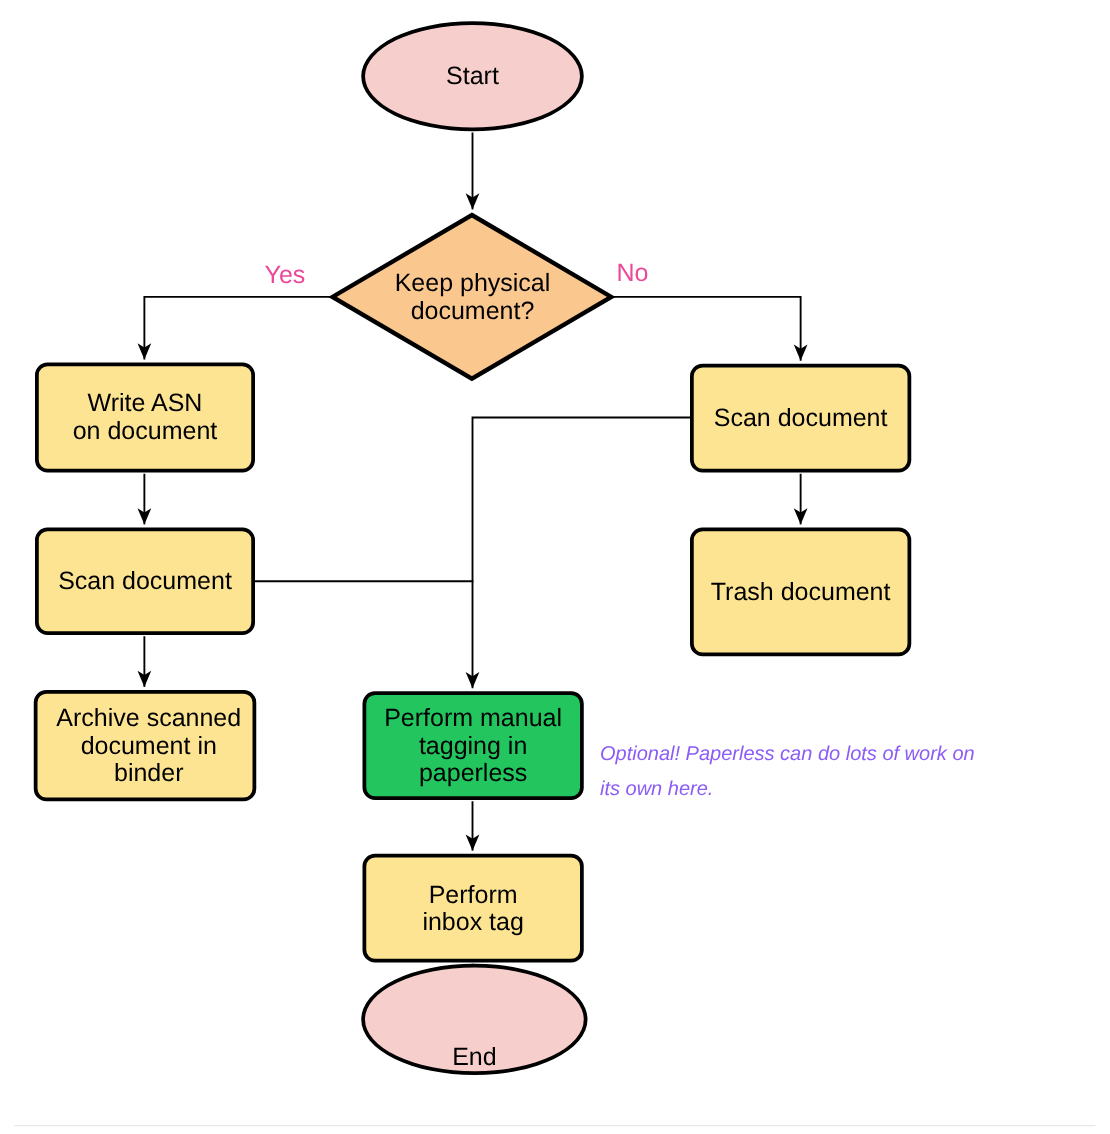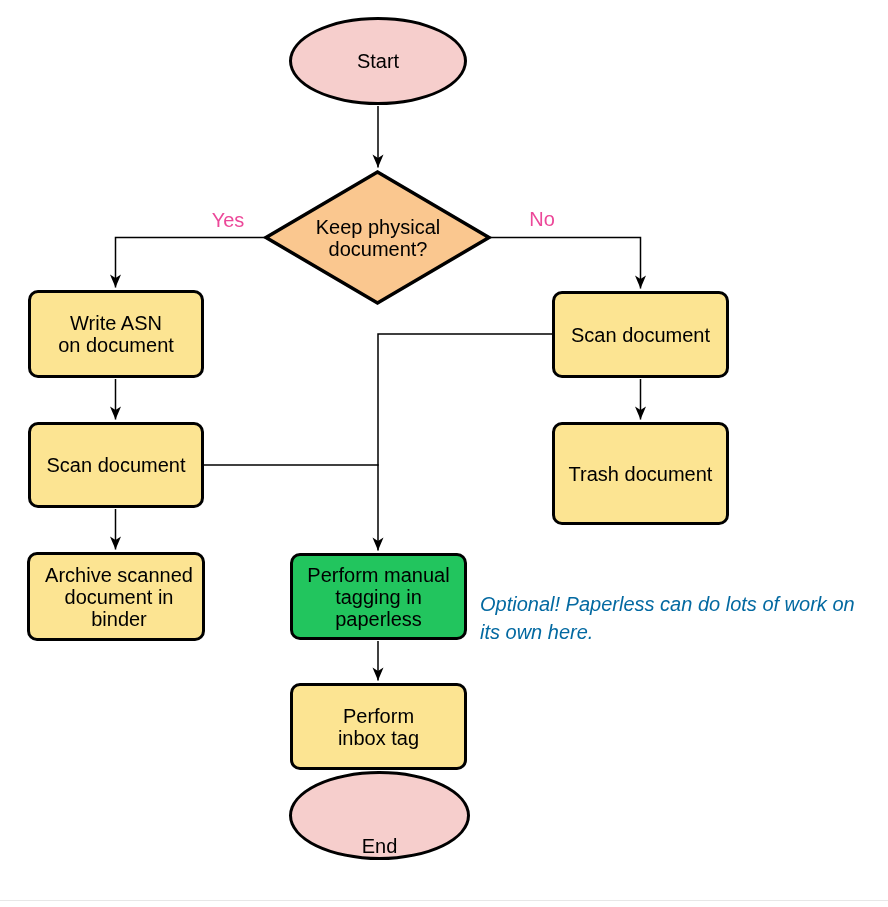--- a/index.html
+++ b/index.html
@@ -4,20 +4,21 @@
 <style>
   html, body { margin: 0; padding: 0; background: #ffffff; }
   .canvas {
     position: relative;
     width: 888px;
     height: 907px;
     overflow: hidden;
     background: #ffffff;
     font-family: "Liberation Sans", "DejaVu Sans", sans-serif;
     color: #000;
+    border-radius: 30px;
   }
   .connector-layer {
     position: absolute;
     left: 0; top: 0;
     width: 888px; height: 907px;
   }
   .node {
     position: absolute;
     box-sizing: border-box;
     display: flex;
@@ -46,24 +47,24 @@
     font-size: 20px;
     line-height: 22px;
     text-align: center;
     color: #ec4899;
   }
   .annotation {
     position: absolute;
     left: 480px;
     top: 590px;
     font-style: italic;
-    font-size: 20px;
+    font-size: 16px;
     line-height: 28px;
     white-space: pre;
-    color: #0369a1;
+    color: #8b5cf6;
   }
   .bottom-divider {
     position: absolute;
     left: 0;
     top: 900px;
     width: 888px;
     height: 1px;
     background: #e7e7e7;
   }
   
@@ -71,21 +72,21 @@
   .n-decision  { left: 283px; top: 214px; width: 190px; height: 47px; }
   .n-write-asn { left: 28px;  top: 290px; width: 176px; height: 88px; }
   .n-scan-l    { left: 28px;  top: 422px; width: 176px; height: 86px; }
   .n-archive   { left: 27px;  top: 552px; width: 178px; height: 89px; padding-left: 10px; }
   .n-scan-r    { left: 552px; top: 291px; width: 177px; height: 87px; }
   .n-trash     { left: 552px; top: 422px; width: 177px; height: 103px; }
   .n-tagging   { left: 290px; top: 553px; width: 177px; height: 87px; }
   .n-remove    { left: 290px; top: 683px; width: 177px; height: 87px; }
   .n-end       { left: 289px; top: 771px; width: 181px; height: 89px; align-items: flex-end; }
   .l-yes { left: 198px; top: 209px; width: 60px; }
-  .l-no  { left: 512px; top: 208px; width: 60px; }
+  .l-no  { left: 476px; top: 208px; width: 60px; }
 </style>
 </head>
 <body>
 
 <div class="canvas">
 
   <svg class="connector-layer" viewBox="0 0 888 907" xmlns="http://www.w3.org/2000/svg">
     <defs>
       <marker id="arw" markerUnits="userSpaceOnUse" markerWidth="16" markerHeight="14" refX="14.5" refY="7" orient="auto">
         <path d="M1.5,1.5 L14.5,7 L1.5,12.5 L5,7 Z" fill="#000"></path>

